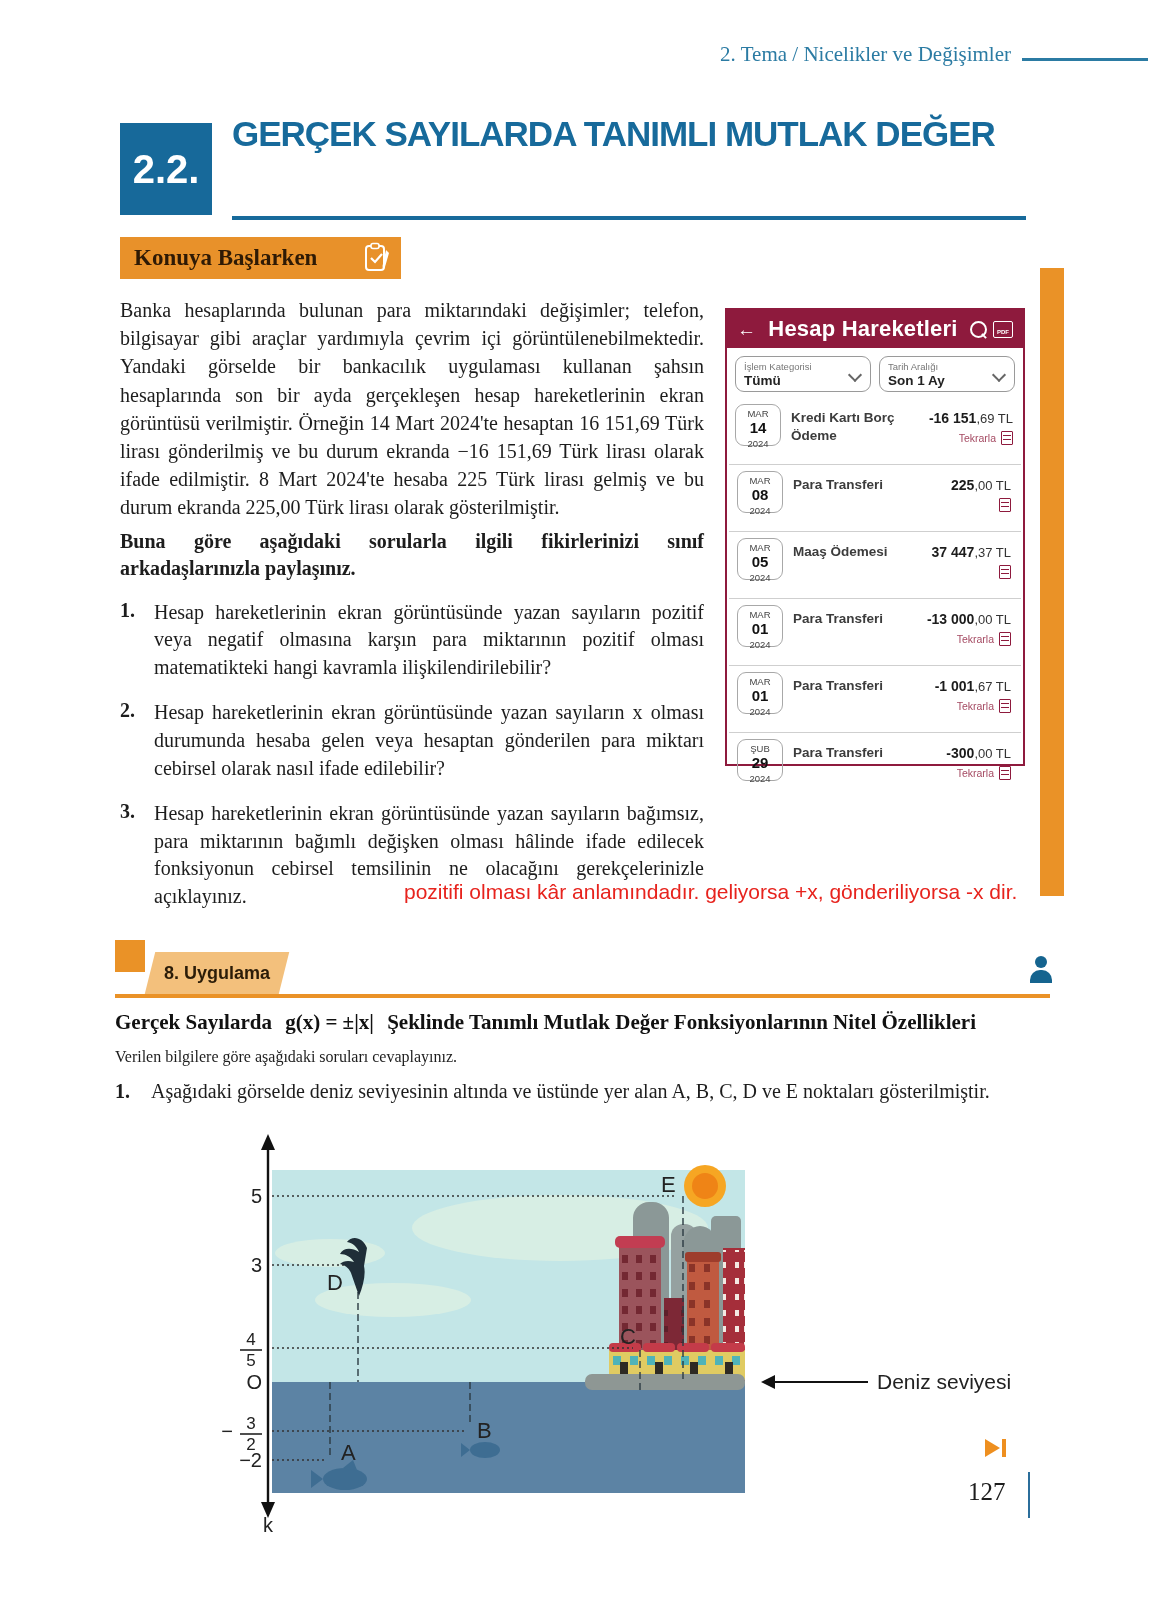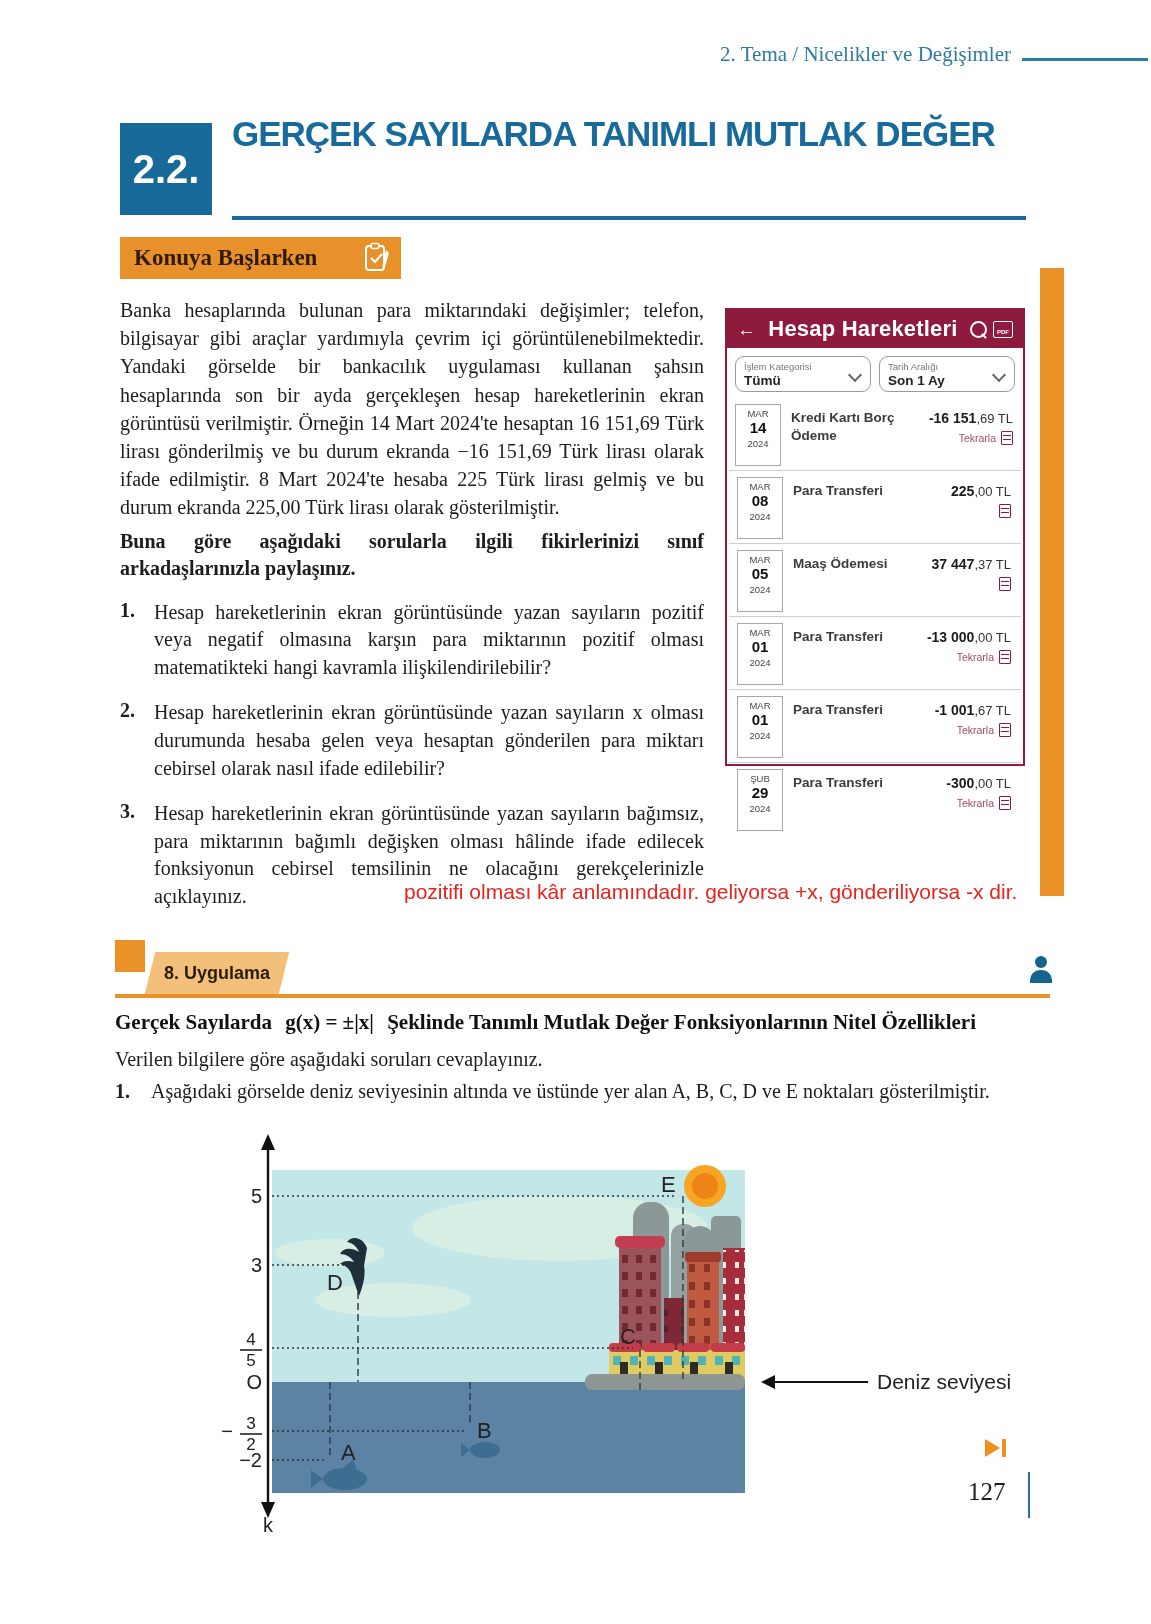--- a/index.html
+++ b/index.html
@@ -56,21 +56,21 @@
     display:flex;align-items:flex-end;justify-content:center;flex:none;}
   .pdf-ic span{font-size:6px;font-weight:bold;line-height:1.4;}
   .filters{display:flex;gap:8px;padding:8px 8px 6px;}
   .filter-box{flex:1;border:1.5px solid #9a9a9a;border-radius:9px;padding:4px 8px 3px;position:relative;}
   .filter-label{font-size:9.5px;color:#777;}
   .filter-value{font-size:13.5px;font-weight:bold;color:#222;margin-top:1px;}
   .chev{position:absolute;right:10px;top:13px;width:8px;height:8px;
     border-right:2px solid #666;border-bottom:2px solid #666;transform:rotate(45deg);}
   .txn{display:flex;padding:6px 10px 4px 8px;min-height:56px;align-items:flex-start;}
   .txn.sep{border-top:1px solid #cfcfcf;margin:0 2px;}
-  .datebox{width:46px;height:62px;border:1.5px solid #a8a8a8;border-radius:0;text-align:center;
+  .datebox{width:46px;height:42px;border:1.5px solid #a8a8a8;border-radius:9px;text-align:center;
     padding-top:4px;box-sizing:border-box;flex:none;}
   .d-mon{font-size:9.5px;color:#444;line-height:1.1;}
   .d-day{font-size:15px;font-weight:bold;color:#111;line-height:1.25;}
   .d-yr{font-size:9.5px;color:#444;line-height:1.2;}
   .txn-desc{flex:1;font-size:13.5px;font-weight:bold;color:#3c3c3c;padding:5px 4px 0 10px;line-height:1.35;}
   .txn-right{text-align:right;padding-top:5px;min-width:100px;}
   .amt-b{font-weight:bold;font-size:14px;color:#1c1c1c;}
   .amt-r{font-size:13px;color:#333;}
   .txn-sub{display:flex;justify-content:flex-end;align-items:center;gap:5px;margin-top:4px;}
   .tekrarla{font-size:10.5px;color:#a54b63;}
@@ -84,21 +84,21 @@
     transform:skewX(-14deg);display:flex;align-items:center;justify-content:center;}
   .uyg-par span{transform:skewX(14deg);font-family:"Liberation Sans",sans-serif;
     font-weight:bold;font-size:18px;color:#2b1c08;}
   .uyg-rule{left:115px;top:994px;width:935px;height:4px;background:#ea9227;}
   .person-ic{left:1030px;top:956px;width:22px;height:30px;}
   .person-ic .head{width:12px;height:12px;border-radius:50%;background:#15648f;margin:0 auto;}
   .person-ic .bodyp{width:22px;height:13px;border-radius:10px 10px 0 0;background:#15648f;margin-top:2px;}
 
   .uyg-heading{left:115px;top:1010px;width:940px;font-size:21px;font-weight:bold;color:#111;}
   .uyg-heading .m{margin:0 8px;}
-  .uyg-instr{left:115px;top:1048px;width:940px;font-size:20px;}
+  .uyg-instr{left:115px;top:1048px;width:940px;font-size:16px;}
   .uyg-q1{left:115px;top:1080px;width:960px;display:flex;}
   .uyg-q1 .num{font-weight:bold;font-size:20px;width:36px;flex:none;}
   .uyg-q1 .txt{font-size:20px;flex:1;}
 
   
   .fig{left:115px;top:1098px;width:950px;height:440px;}
   .fig text{font-family:"Liberation Sans",sans-serif;fill:#222;}
 
   
   .next-ic{left:985px;top:1438px;width:22px;height:20px;}

